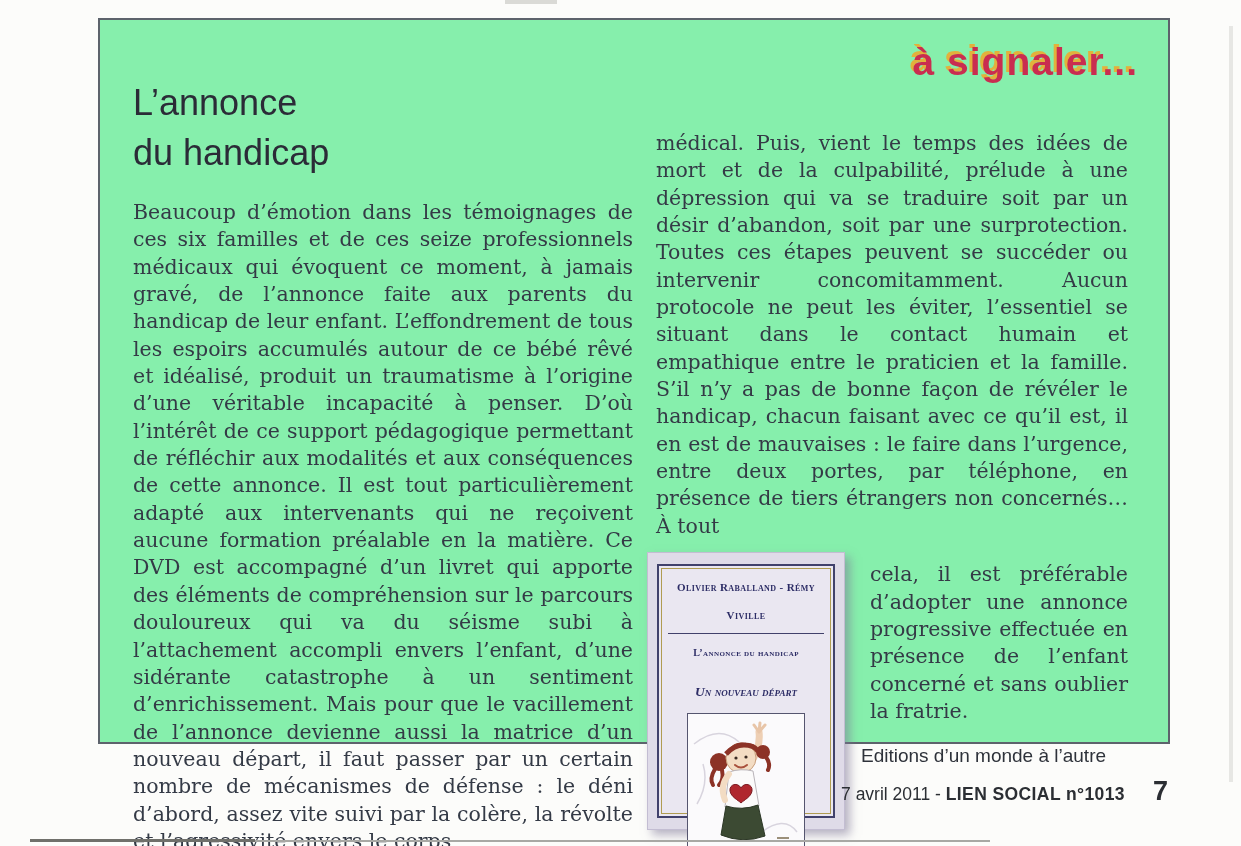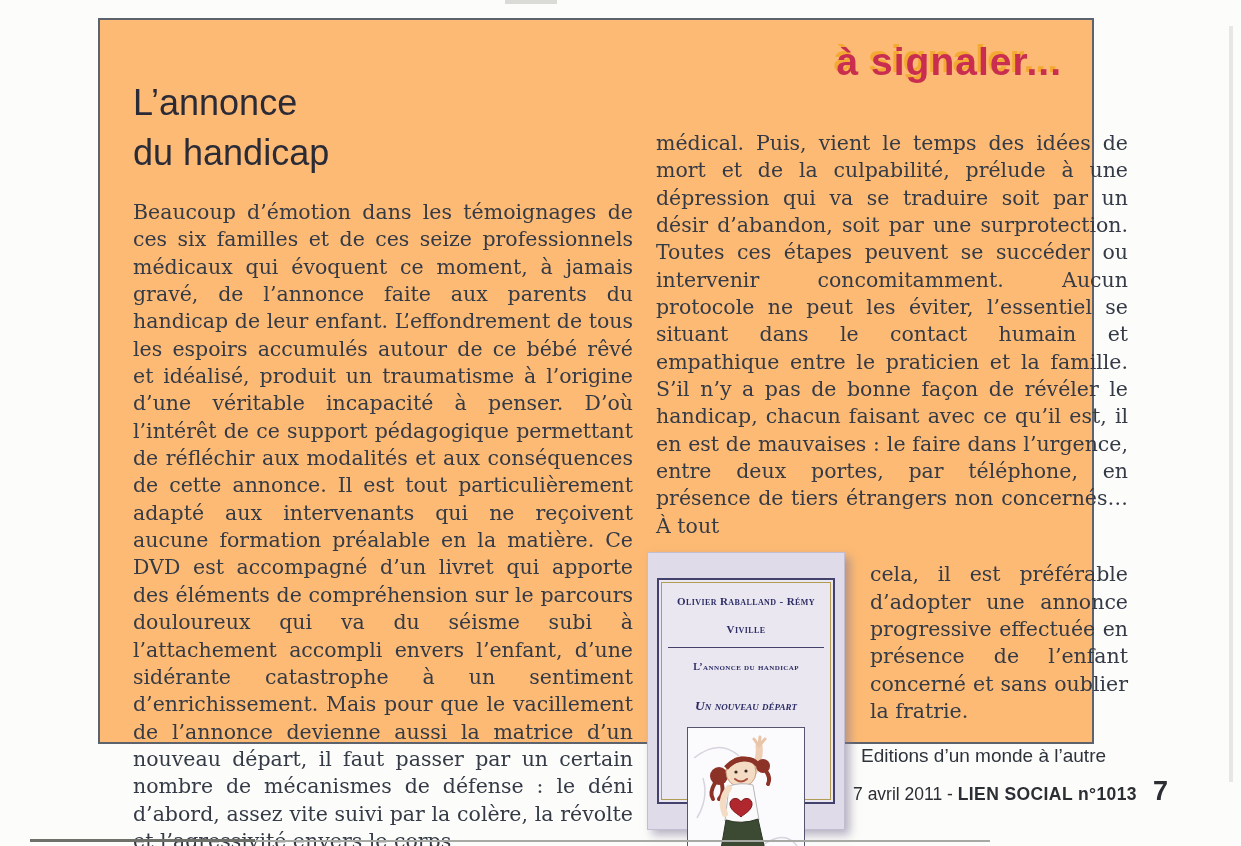--- a/index.html
+++ b/index.html
@@ -3,22 +3,22 @@
 <meta charset="utf-8">
 <style>
   html,body{margin:0;padding:0;}
   body{
     width:1241px;height:846px;position:relative;overflow:hidden;
     background:#fcfcfa;
     font-family:"DejaVu Serif","Liberation Serif",serif;
   }
   
   .scan-box{
-    position:absolute;left:98px;top:18px;width:996px;height:726px;
-    background:#fdba74;border:2px solid #5d636c;box-sizing:border-box;
+    position:absolute;left:98px;top:18px;width:1072px;height:726px;
+    background:#86efac;border:2px solid #5d636c;box-sizing:border-box;
   }
   
   .flag{
     position:absolute;top:20px;right:30px;
     font-family:"Liberation Sans",sans-serif;
     font-size:39px;font-weight:bold;letter-spacing:1px;
     color:#c92d50;
     text-shadow:-3px -3px 0 rgba(242,166,40,.85);
   }
   
@@ -38,21 +38,21 @@
     position:absolute;left:547px;top:101px;width:490px;
     font-size:20.5px;line-height:27.35px;color:#343a46;
   }
   .col-right p{margin:9px;text-align:justify;}
   .media-row{display:flex;margin-top:12px;}
   .wrap-col{flex:1;padding-left:16px;min-width:0;}
   
   .dvd{
     flex:0 0 198px;width:198px;height:278px;box-sizing:border-box;
     background:#dfdbe8;border:1px solid #c3bdd2;
-    padding:25px 9px;
+    padding:11px 9px;
     box-shadow:5px 5px 9px rgba(125,118,150,.55);
   }
   .dvd-frame{
     height:100%;box-sizing:border-box;
     border:2px solid #41416b;padding:2px;
     background:#eae7f1;
   }
   .dvd-inner{
     height:100%;box-sizing:border-box;
     border:1px solid #b09c52;padding:5px 4px 3px;
@@ -85,21 +85,21 @@
     margin-top:18px;
     font-family:"Liberation Sans",sans-serif;
     font-size:19px;line-height:25px;color:#2e323a;
   }
   .caption-lead{font-weight:bold;font-style:italic;}
   .caption p{margin:0;}
   
   .footer{
     position:absolute;top:776px;right:73px;
     font-family:"Liberation Sans",sans-serif;
-    display:flex;align-items:baseline;gap:16px;
+    display:flex;align-items:baseline;gap:28px;
     color:#2b2e33;
   }
   .footer .line{font-size:17.5px;}
   .footer .mag{font-weight:bold;letter-spacing:.4px;}
   .footer .page-num{font-weight:bold;font-size:27px;}
   
   .edge-right{position:absolute;left:1229px;top:26px;width:4px;height:756px;background:#e7e7e4;}
   .edge-top{position:absolute;left:505px;top:0;width:52px;height:4px;background:#dadad6;}
   .edge-bottom{position:absolute;left:30px;top:840px;width:960px;height:2px;background:#a8a8a4;}
   .edge-bottom-dark{position:absolute;left:30px;top:839px;width:225px;height:3px;background:#70706b;}

